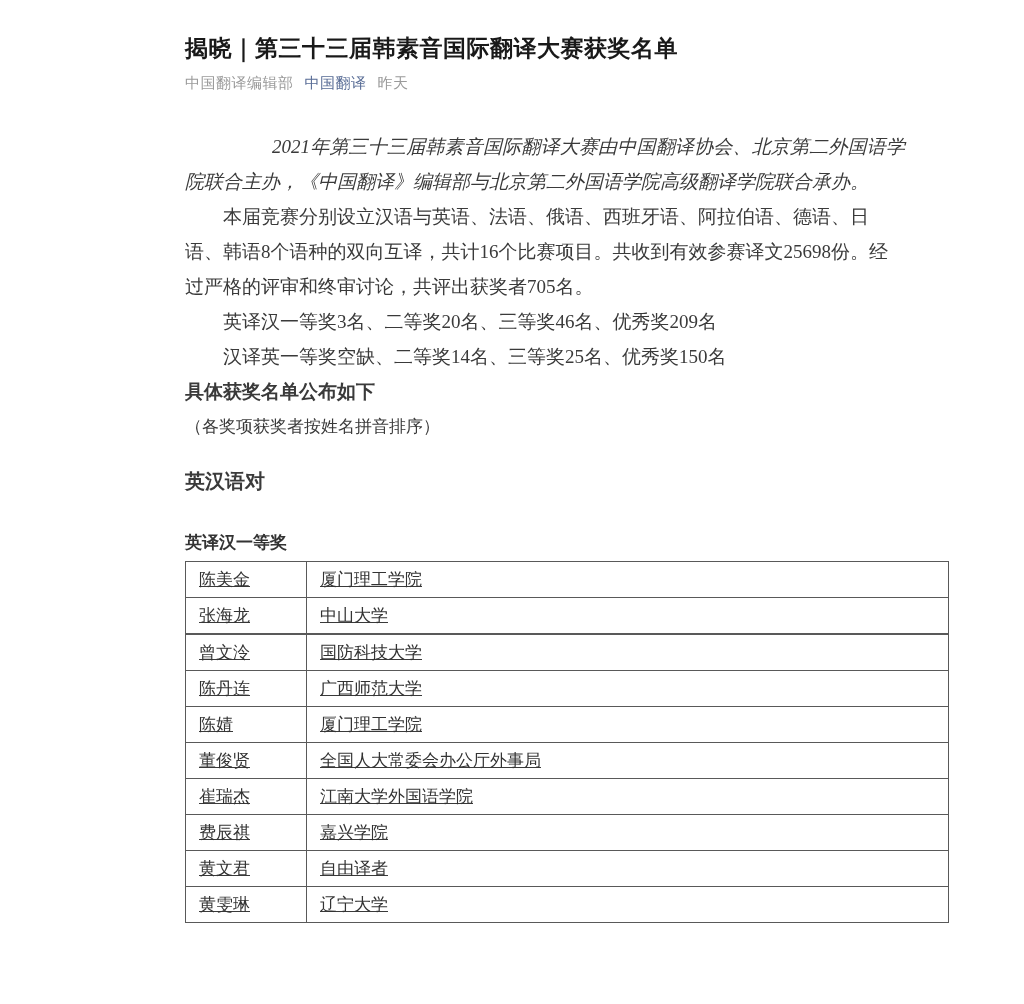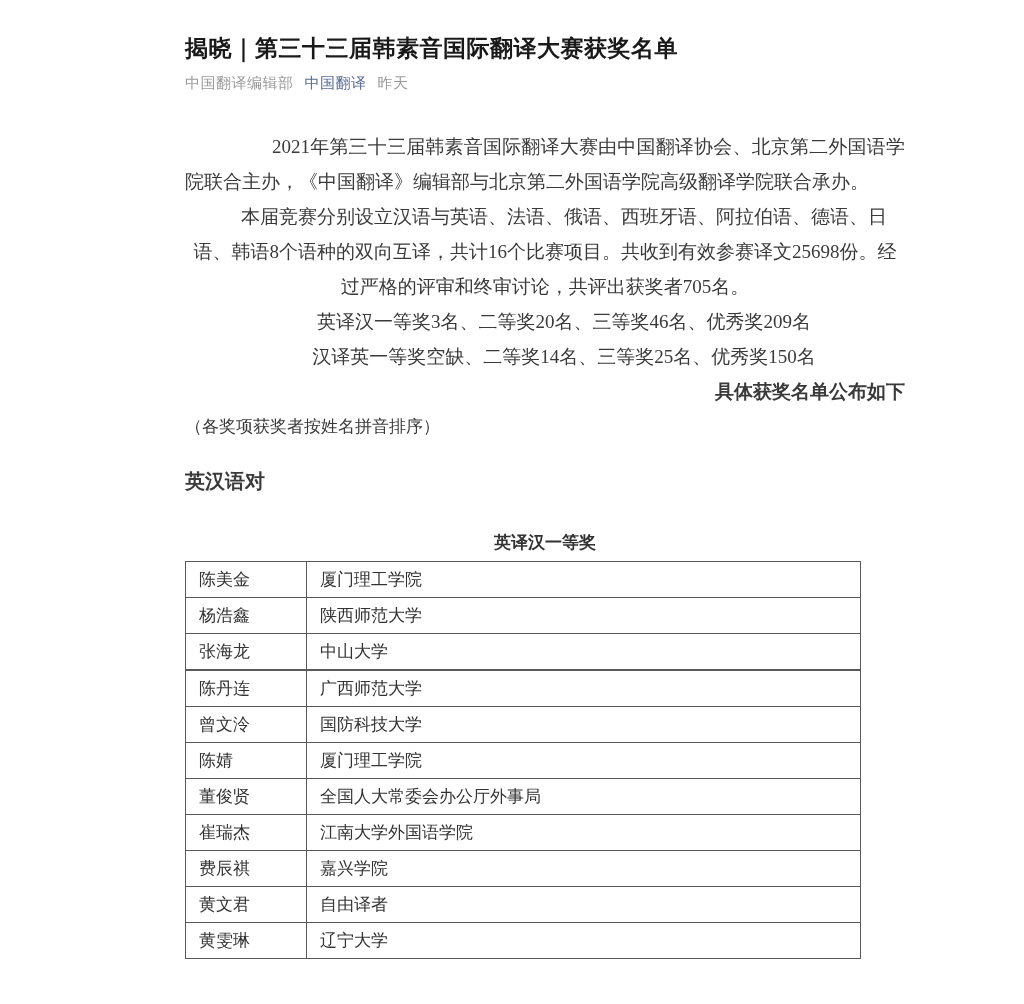--- a/index.html
+++ b/index.html
@@ -39,49 +39,49 @@
     cursor: pointer;
   }
   .article-body {
     margin-top: 36px;
     font-size: 19px;
     line-height: 35px;
     color: #3a3a3a;
     text-align: justify;
   }
   .article-body p { margin: 0; }
-  .indent-lg { text-indent: 87px; }
-  .indent { text-indent: 38px; text-align: center; }
+  .indent-lg { text-indent: 87px; font-style: italic; }
+  .indent { text-indent: 38px; text-align: left; }
   .announce {
     font-weight: 700;
     font-size: 19px;
-    text-align: right;
+    text-align: left;
   }
   .note {
     font-size: 17px;
     text-align: left;
   }
   .section-heading {
     font-weight: 700;
     font-size: 20px;
     margin-top: 20px !important;
   }
   .award-heading {
     font-weight: 700;
     font-size: 17px;
     line-height: 24px;
     margin: 32px 0 6px 0 !important;
-    text-align: center;
     color: #333333;
   }
   .gap-lg { margin-top: 42px !important; }
   table.award {
-    width: 676px;
+    width: 764px;
     border-collapse: collapse;
     table-layout: fixed;
+    text-decoration: underline;
   }
   table.award td {
     border: 1px solid #595959;
     height: 29px;
     font-size: 17px;
     color: #333333;
     padding: 0 8px 0 13px;
     vertical-align: middle;
     white-space: nowrap;
     overflow: hidden;
@@ -117,44 +117,40 @@
             <colgroup>
               <col class="name-col">
               <col>
             </colgroup>
             <tbody>
               <tr>
                 <td>陈美金</td>
                 <td>厦门理工学院</td>
               </tr>
               <tr>
-                <td>杨浩鑫</td>
-                <td>陕西师范大学</td>
-              </tr>
-              <tr>
                 <td>张海龙</td>
                 <td>中山大学</td>
               </tr>
             </tbody>
           </table>
         </section>
         <section>
           <table class="award">
             <colgroup>
               <col class="name-col">
               <col>
             </colgroup>
             <tbody>
               <tr>
+                <td>曾文泠</td>
+                <td>国防科技大学</td>
+              </tr>
+              <tr>
                 <td>陈丹连</td>
                 <td>广西师范大学</td>
-              </tr>
-              <tr>
-                <td>曾文泠</td>
-                <td>国防科技大学</td>
               </tr>
               <tr>
                 <td>陈婧</td>
                 <td>厦门理工学院</td>
               </tr>
               <tr>
                 <td>董俊贤</td>
                 <td>全国人大常委会办公厅外事局</td>
               </tr>
               <tr>

